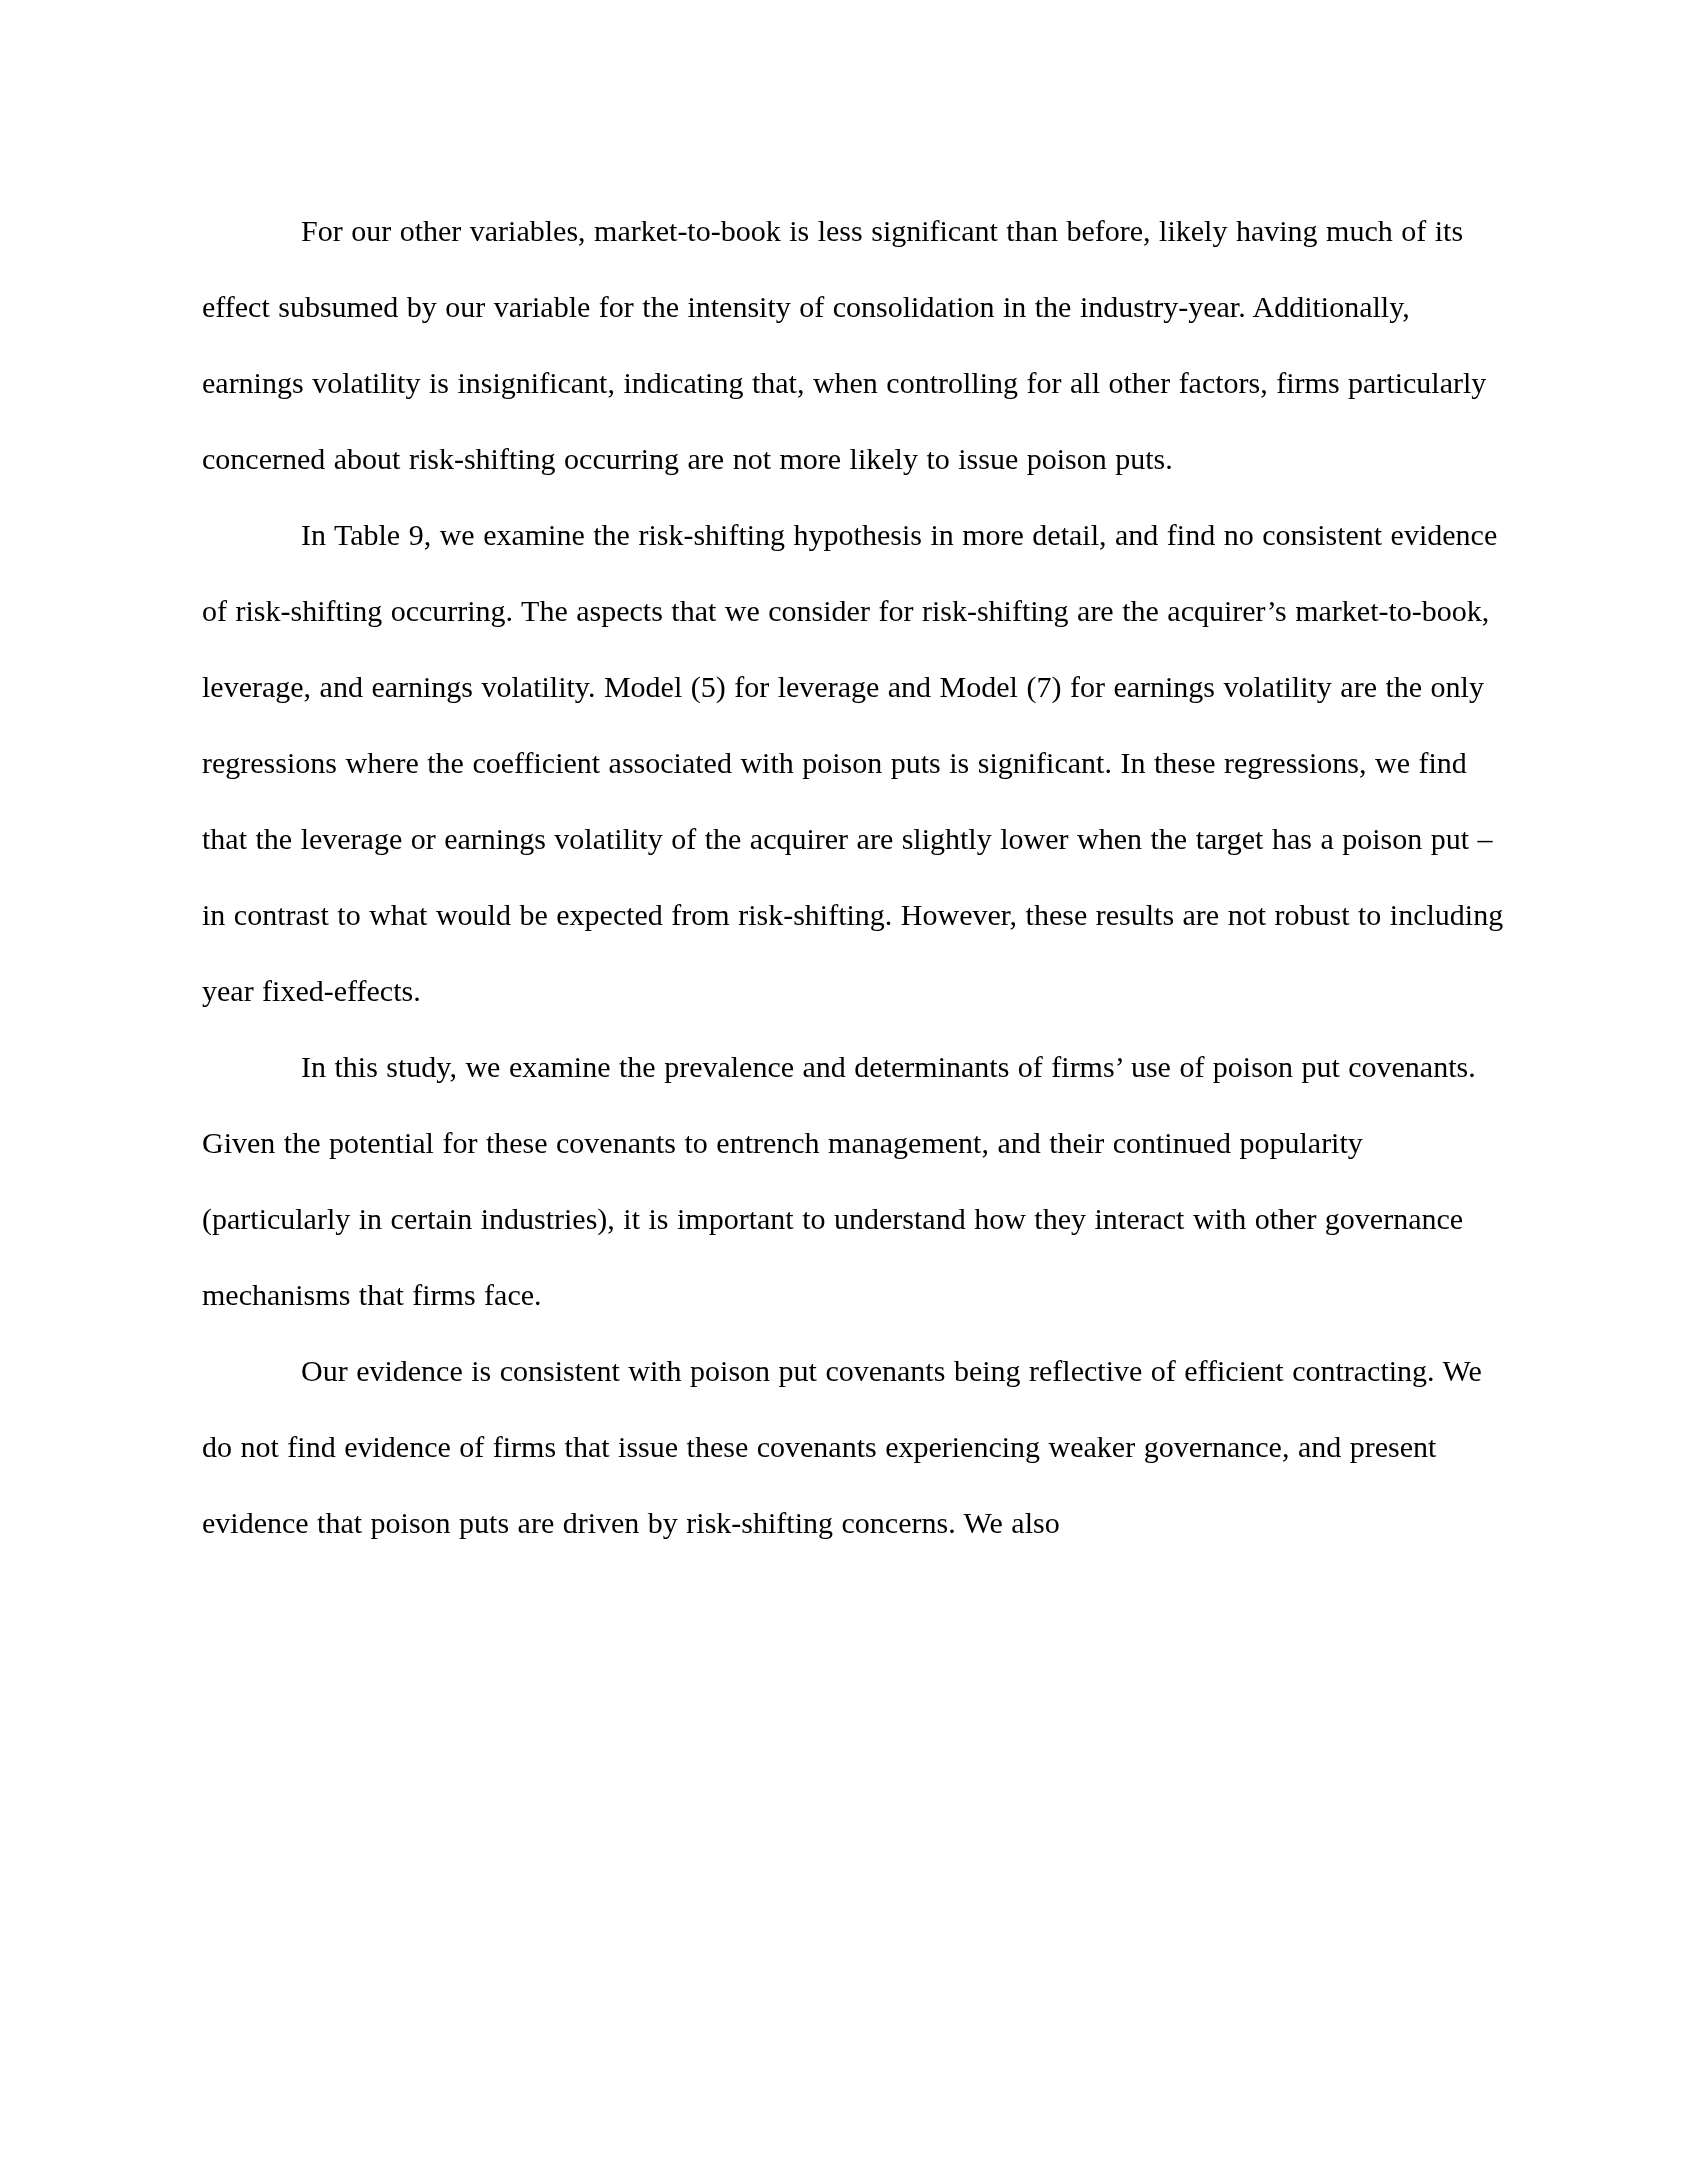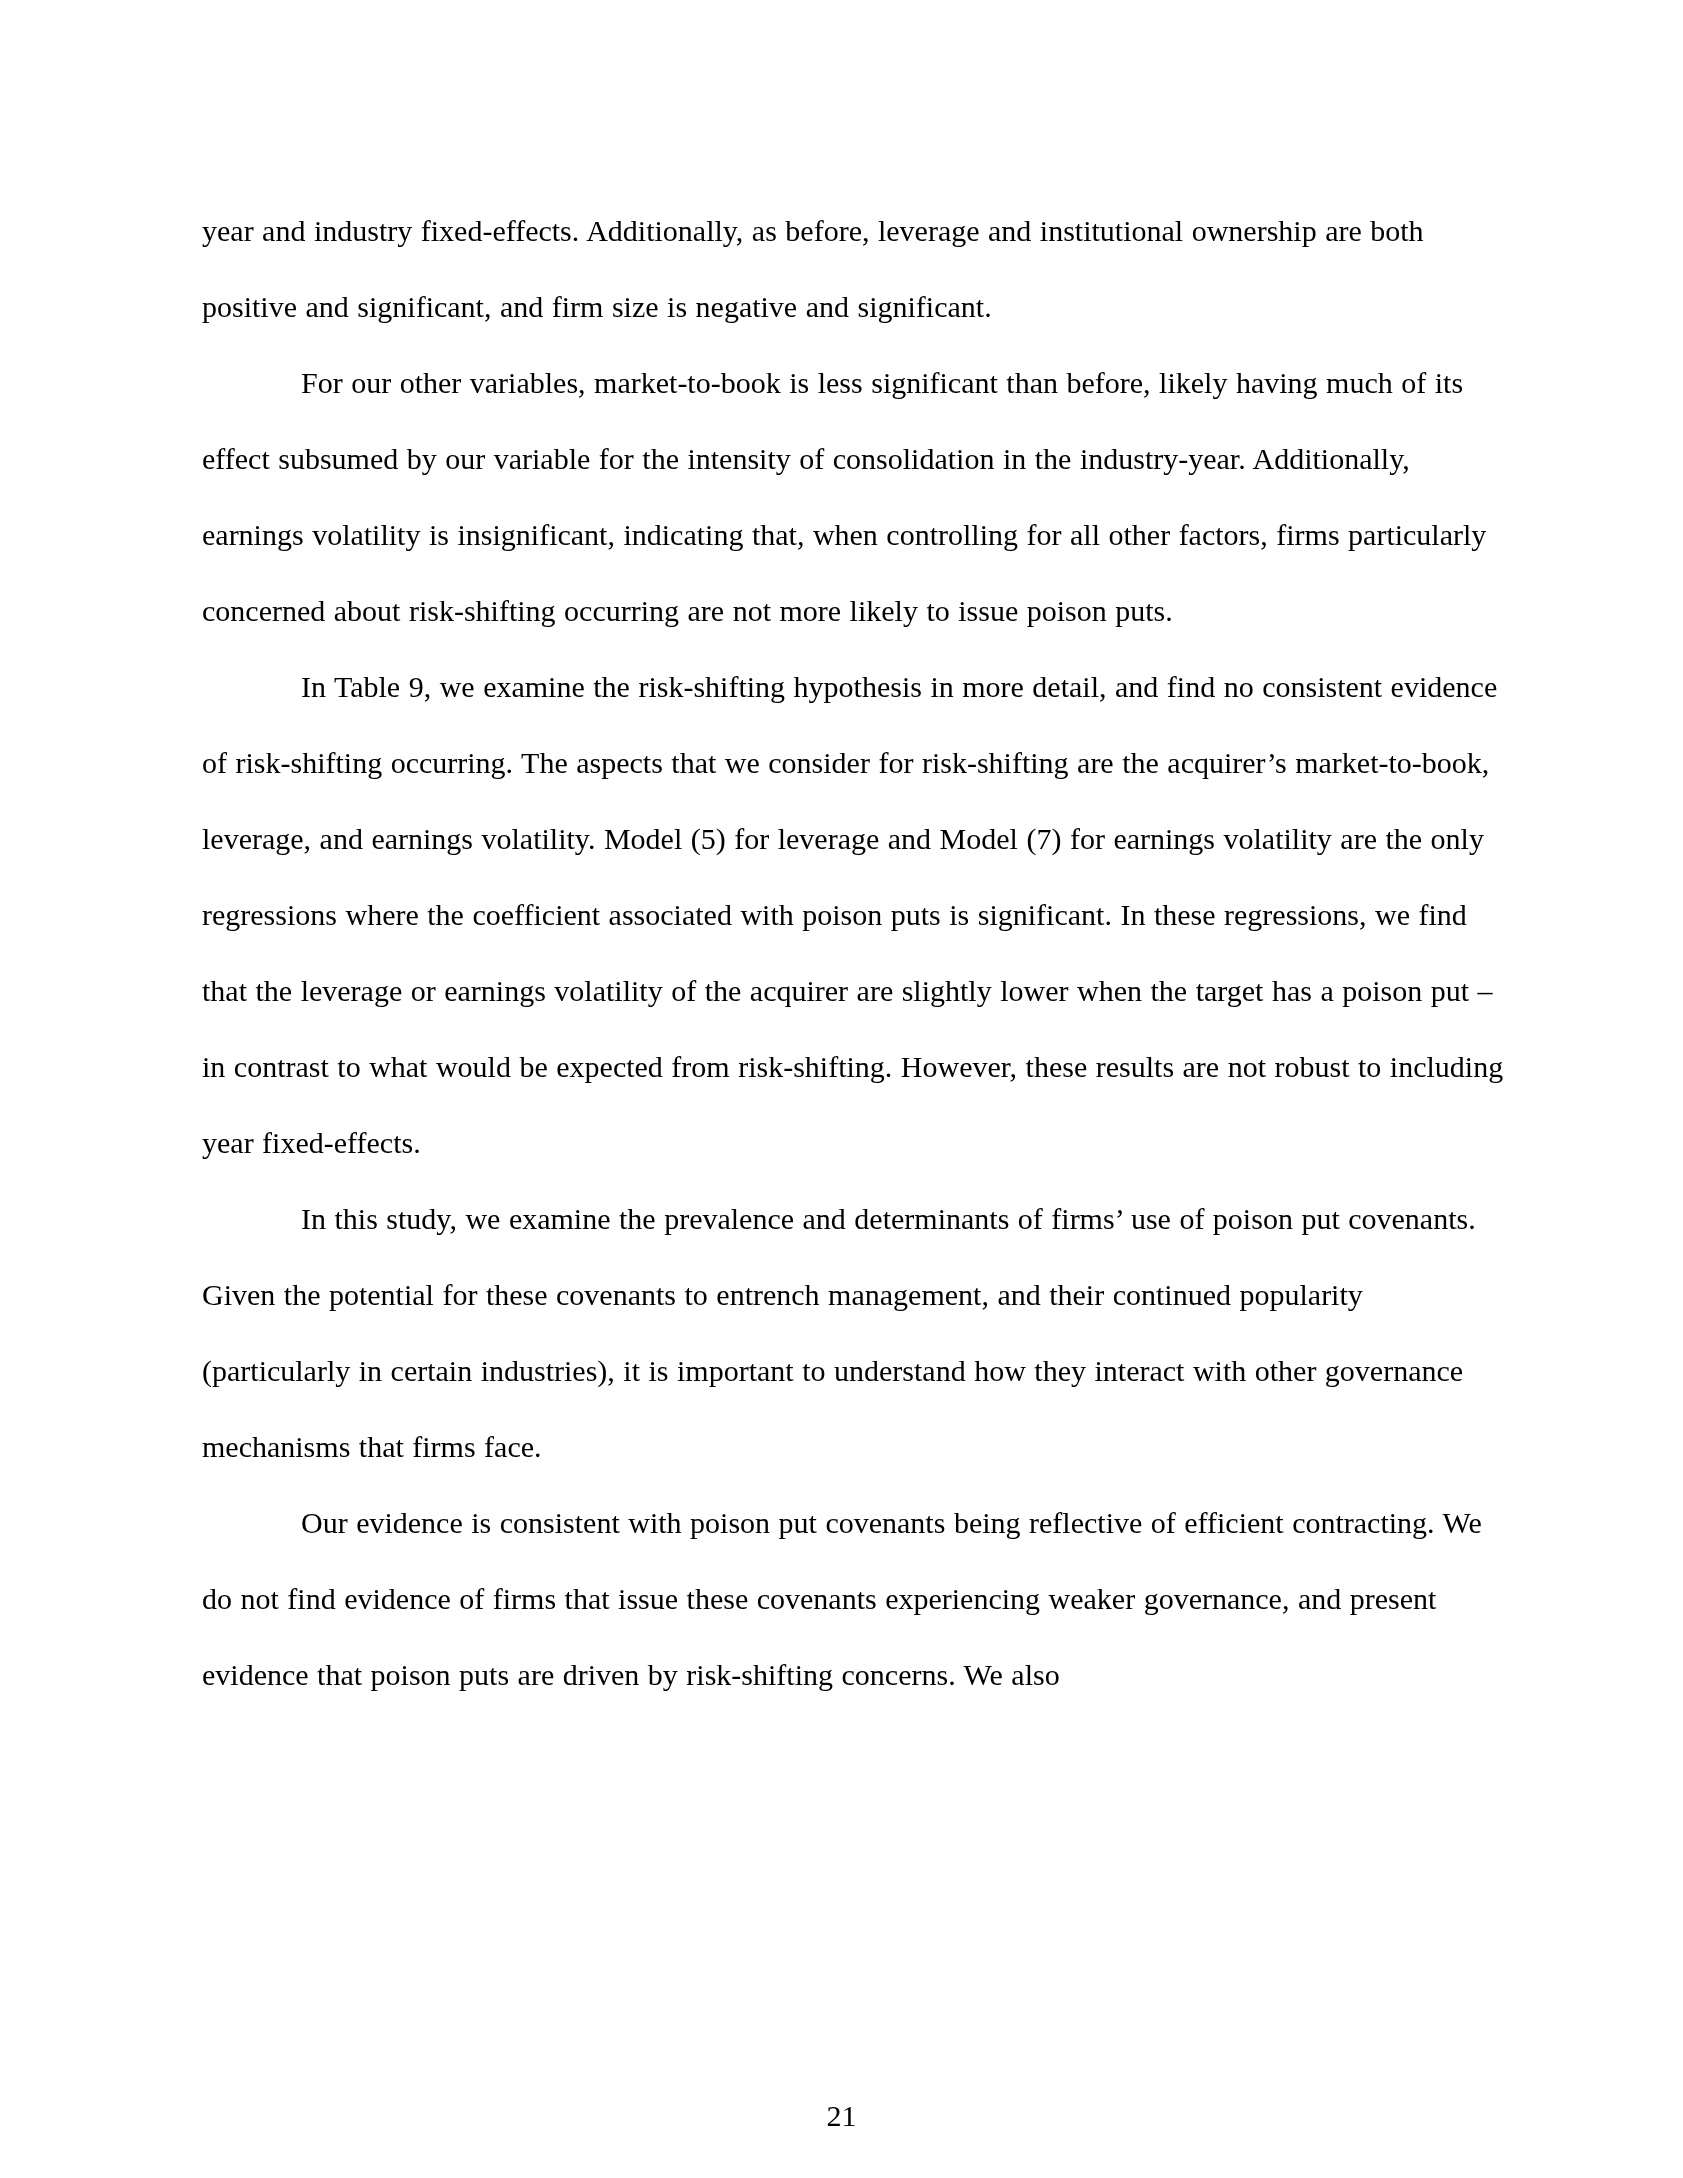--- a/index.html
+++ b/index.html
@@ -46,21 +46,19 @@
     width: 100%;
     text-align: center;
     font-size: 30px;
   }
 </style>
 </head>
 <body>
 
 <div class="page">
   <div class="content">
-    <p class="noindent">year and industry fixed-effects. Additionally, as before, leverage and institutional ownership are both positive and significant, and firm size is negative and significant.</p>
     <p class="indent">For our other variables, market-to-book is less significant than before, likely having much of its effect subsumed by our variable for the intensity of consolidation in the industry-year. Additionally, earnings volatility is insignificant, indicating that, when controlling for all other factors, firms particularly concerned about risk-shifting occurring are not more likely to issue poison puts.</p>
     <p class="indent">In Table 9, we examine the risk-shifting hypothesis in more detail, and find no consistent evidence of risk-shifting occurring. The aspects that we consider for risk-shifting are the acquirer’s market-to-book, leverage, and earnings volatility. Model (5) for leverage and Model (7) for earnings volatility are the only regressions where the coefficient associated with poison puts is significant. In these regressions, we find that the leverage or earnings volatility of the acquirer are slightly lower when the target has a poison put – in contrast to what would be expected from risk-shifting. However, these results are not robust to including year fixed-effects.</p>
     <p class="indent">In this study, we examine the prevalence and determinants of firms’ use of poison put covenants. Given the potential for these covenants to entrench management, and their continued popularity (particularly in certain industries), it is important to understand how they interact with other governance mechanisms that firms face.</p>
     <p class="indent">Our evidence is consistent with poison put covenants being reflective of efficient contracting. We do not find evidence of firms that issue these covenants experiencing weaker governance, and present evidence that poison puts are driven by risk-shifting concerns. We also</p>
   </div>
-  <div class="page-number">21</div>
 </div>
 
 
 </body></html>

